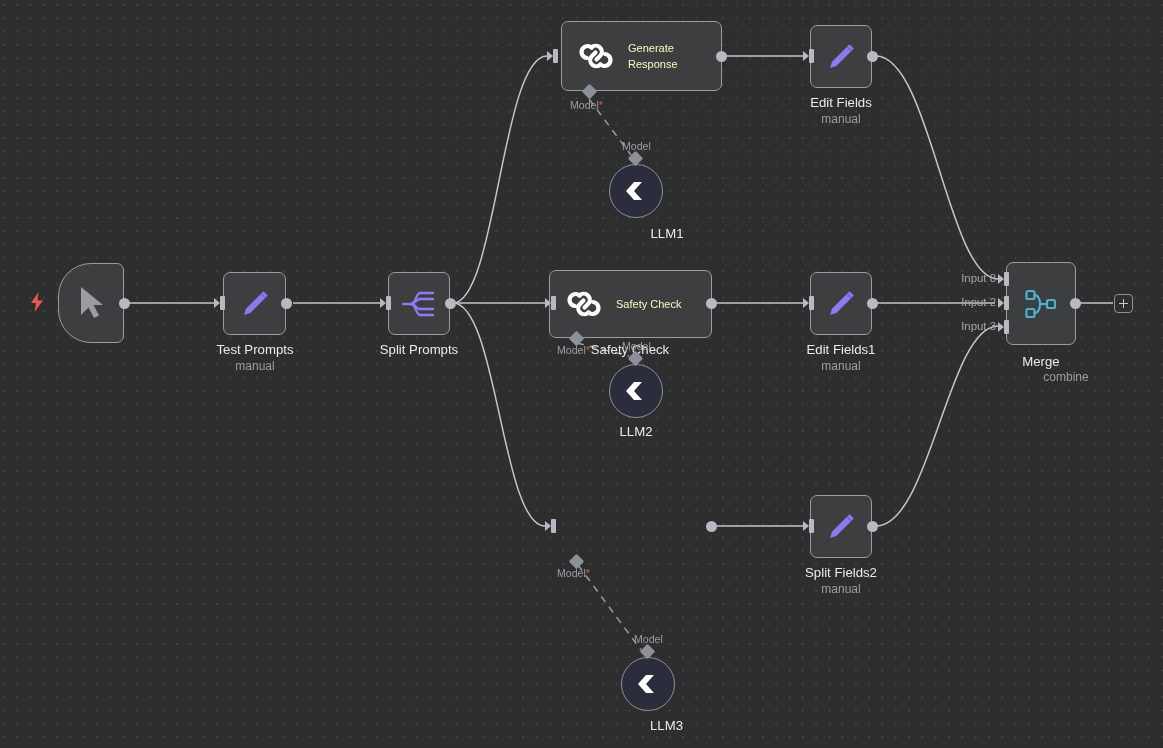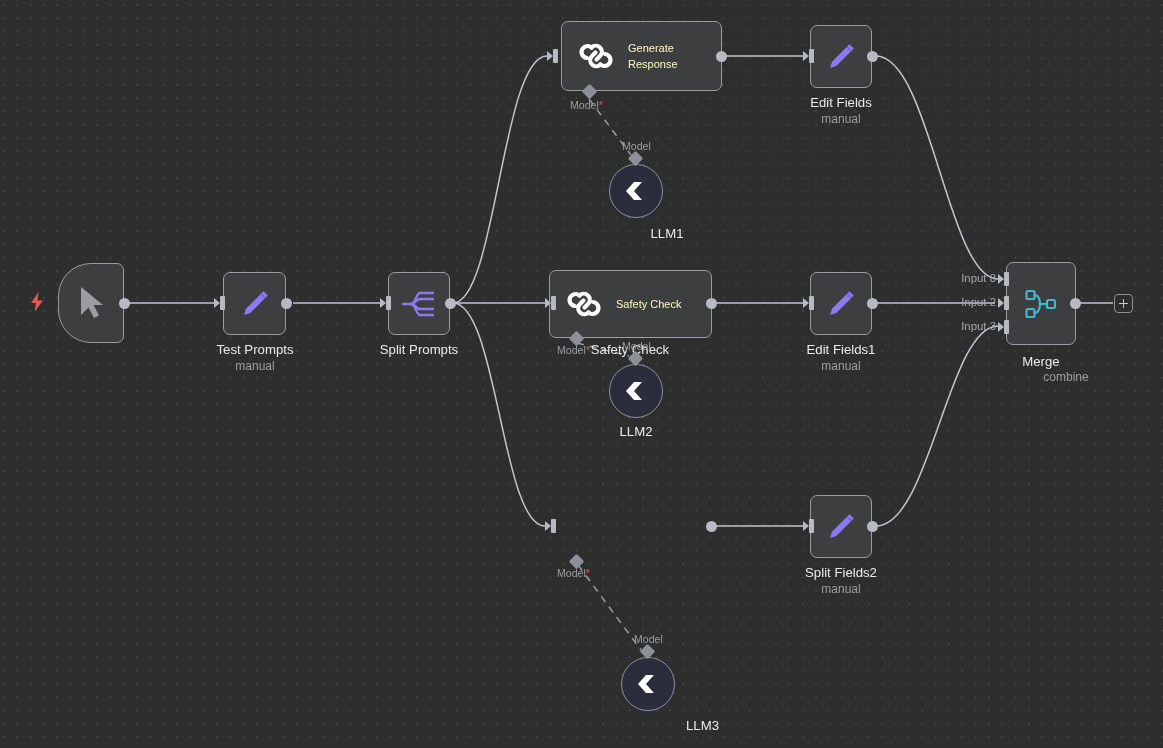--- a/index.html
+++ b/index.html
@@ -372,21 +372,21 @@
 
   <div class="subnode" style="left:621px; top:657px;">
     <span>
       <svg class="icon" width="26" height="22" viewBox="0 0 26 22">
         <path d="M19 2 L11 2 L3 11 L11 20 L19 20 L11 11 Z" fill="#ffffff"></path>
       </svg>
     </span>
   </div>
   <div class="port-diamond" style="left:642px; top:646px;"></div>
   <div class="port-label" style="left:634px; top:633px;">Model</div>
-  <div class="node-title" style="left:684px; top:718px;padding-left:37px;">LLM3</div>
+  <div class="node-title" style="left:648px; top:718px;padding-left:37px;">LLM3</div>
 
   <div class="port-in" style="left:803px; top:521px;"></div>
   <div class="node square" style="left:810px; top:495px; width:62px; height:63px;">
     <span>
       <svg class="icon" width="32" height="32" viewBox="0 0 32 32">
         <path d="M24.5 3.2 L28.8 7.5 L11.3 25 L5 27 L7 20.7 Z" fill="#8a7bf0"></path>
         <path d="M22 5.7 L26.3 10" stroke="#6f60d8" stroke-width="1.6" fill="none"></path>
       </svg>
     </span>
   </div>

